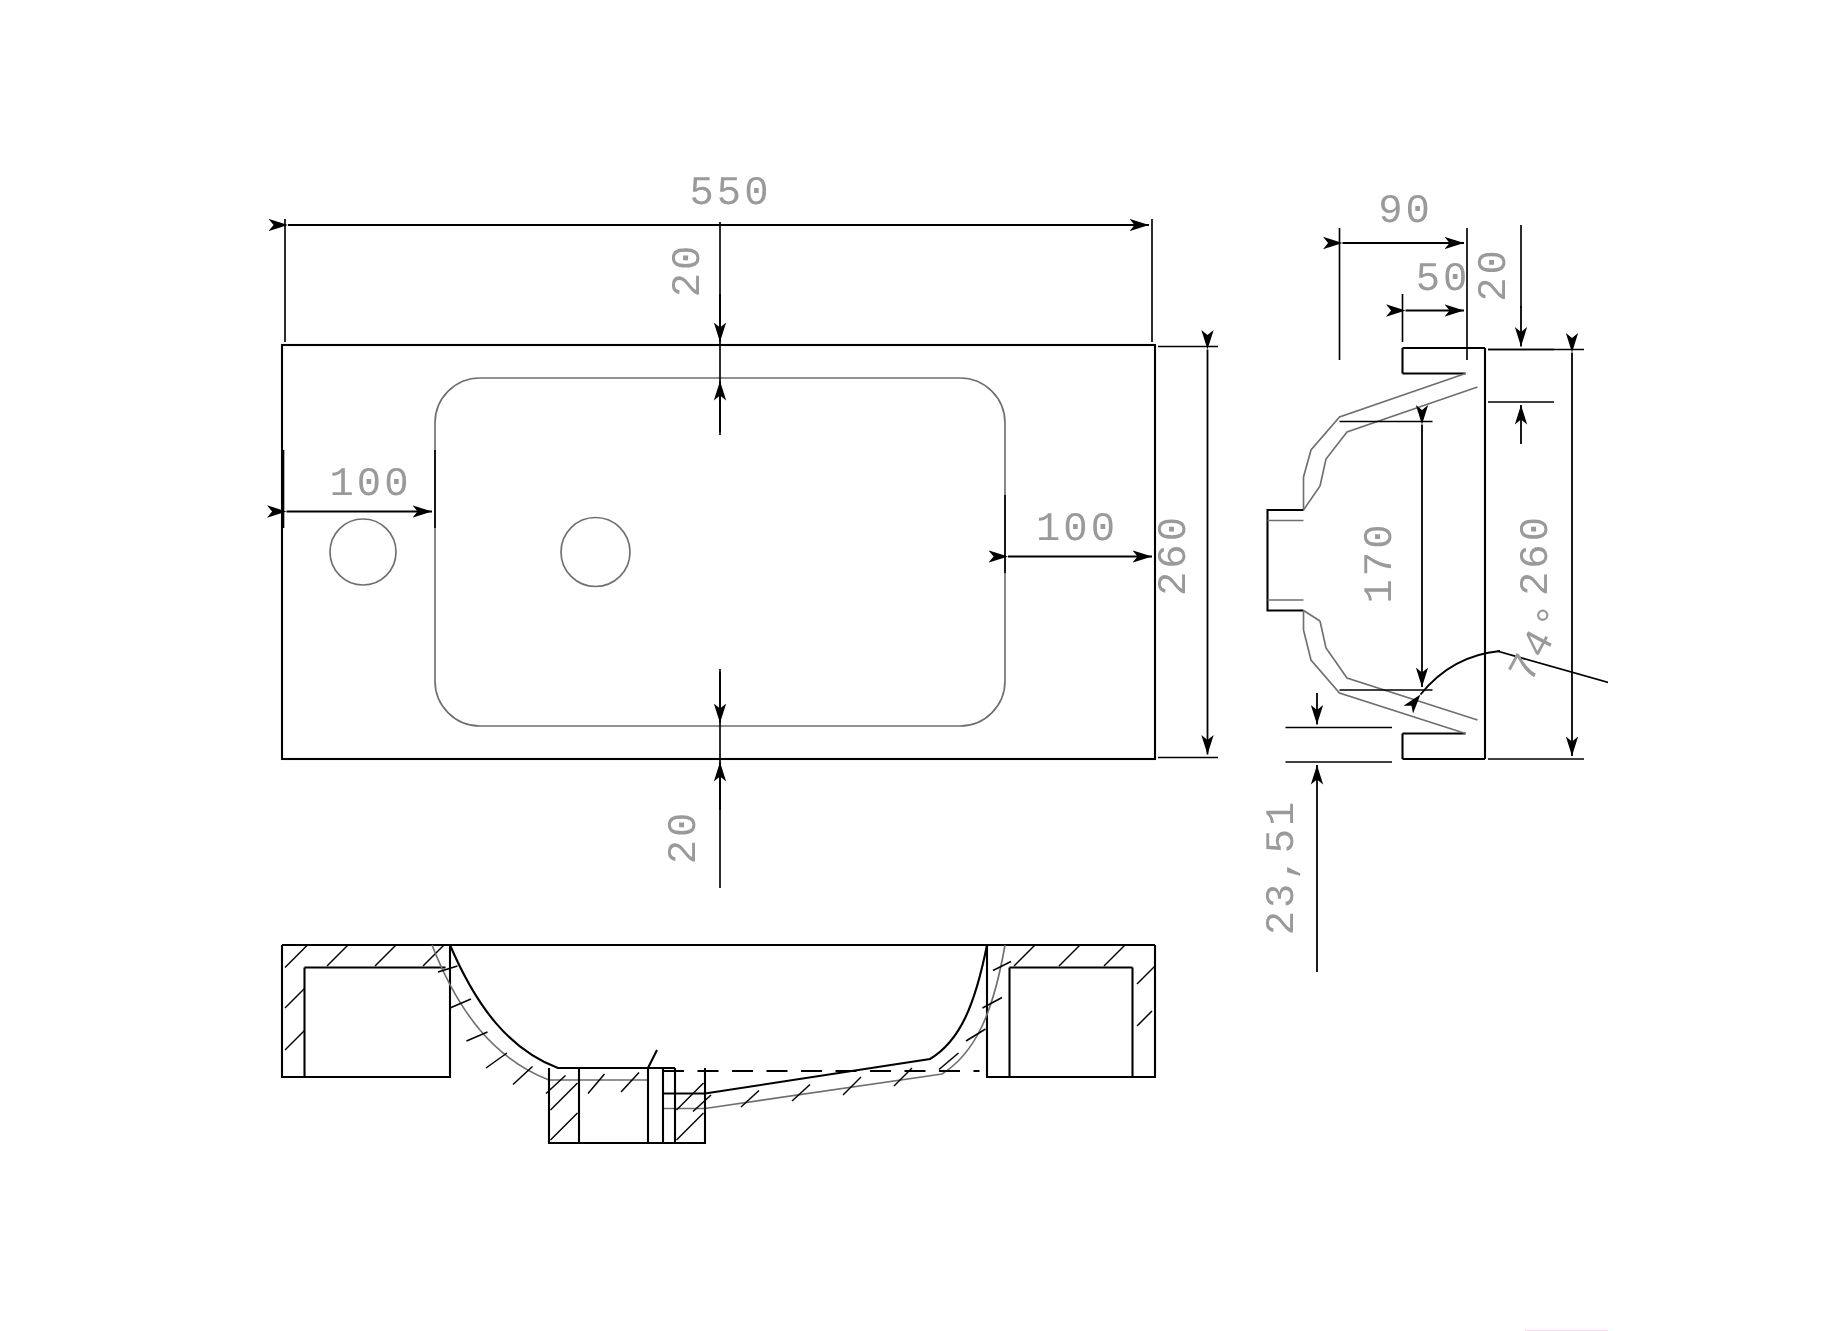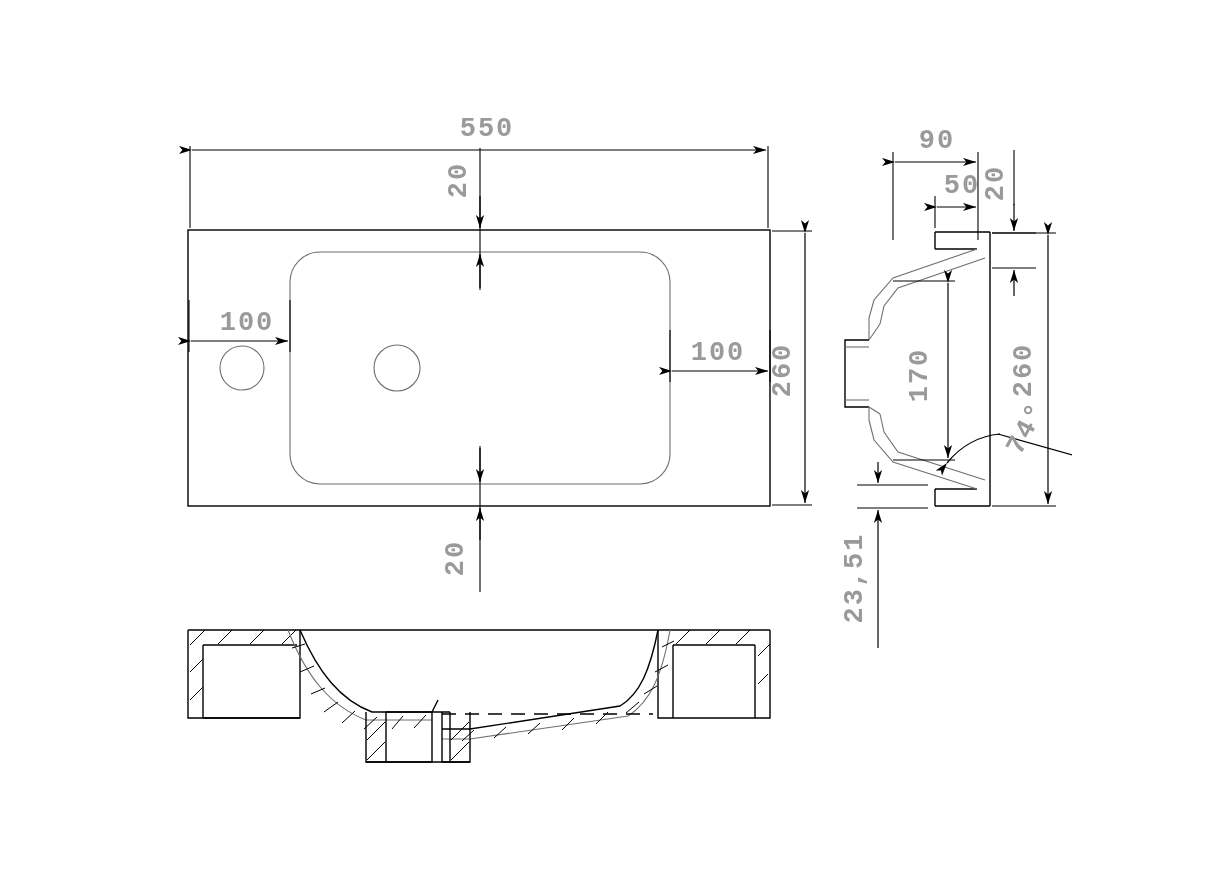--- a/index.html
+++ b/index.html
@@ -10,21 +10,20 @@
   }
   body {
     font-family: "Liberation Sans", sans-serif;
   }
   #sheet {
     position: relative;
     width: 1072px;
     height: 887px;
     background: #ec4899;
     overflow: hidden;
-    font-weight: bold;
   }
   #sheet svg {
     display: block;
   }
   .dim-text {
     font-family: "Liberation Mono", monospace;
     font-size: 27px;
     fill: #9a9a9a;
     letter-spacing: 2px;
   }

